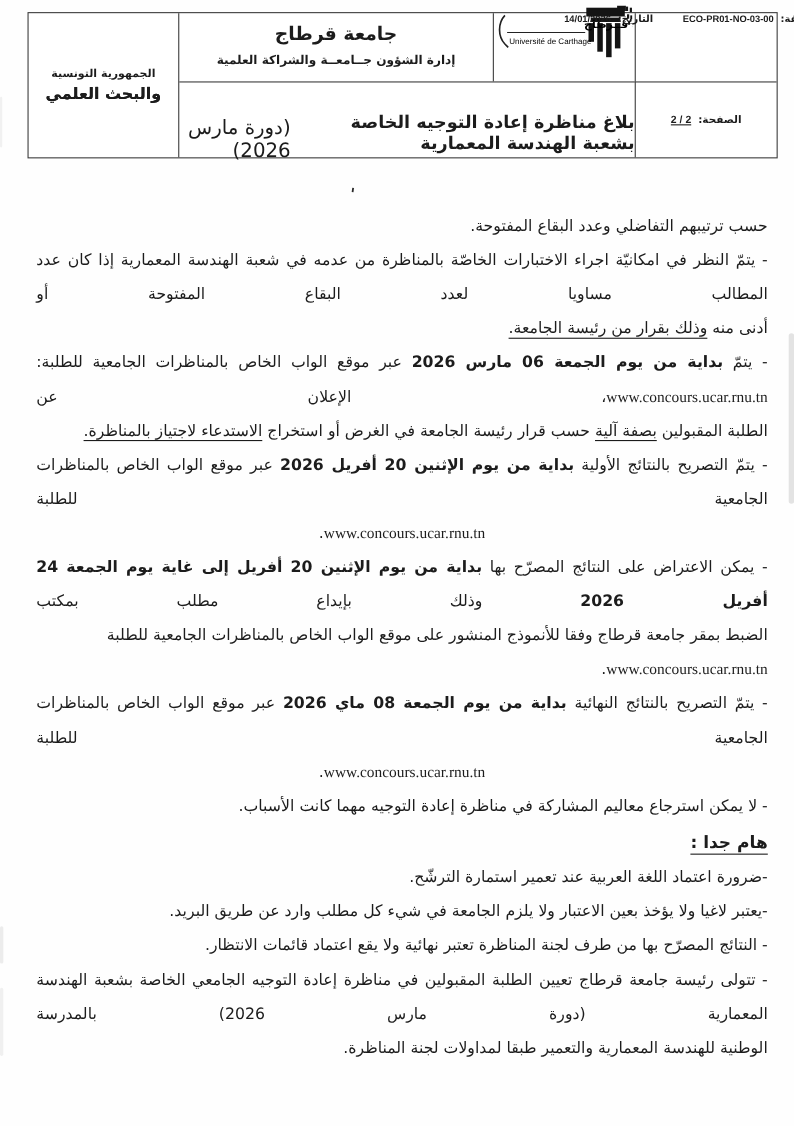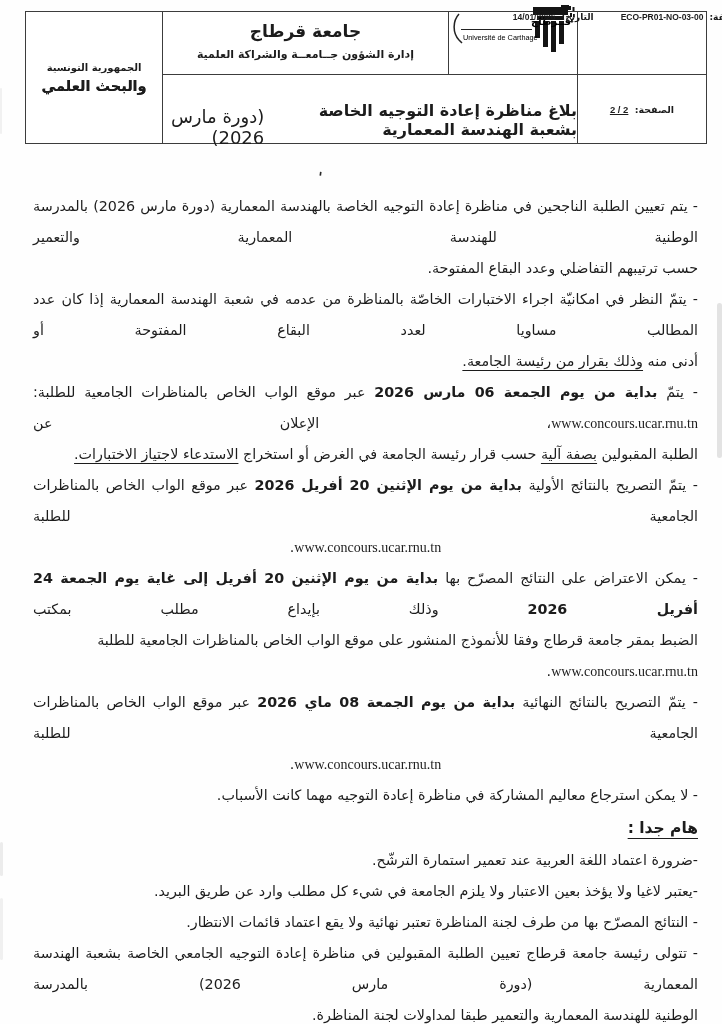--- a/index.html
+++ b/index.html
@@ -134,26 +134,25 @@
         <span>الصفحة:</span>
         <span class="val" dir="ltr">2 / 2</span>
       </div>
     </div>
 
   </div>
 
   <div class="stray">'</div>
 
   <div class="doc-body">
-      <div class="line al-justify"><span>- يتم تعيين الطلبة الناجحين في مناظرة إعادة التوجيه الخاصة بالهندسة المعمارية (دورة مارس 2026) بالمدرسة الوطنية للهندسة المعمارية والتعمير</span></div>
       <div class="line al-right"><span>حسب ترتيبهم التفاضلي وعدد البقاع المفتوحة.</span></div>
       <div class="line al-justify"><span>- يتمّ النظر في امكانيّة اجراء الاختبارات الخاصّة بالمناظرة من عدمه في شعبة الهندسة المعمارية إذا كان عدد المطالب مساويا لعدد البقاع المفتوحة أو</span></div>
       <div class="line al-right"><span>أدنى منه </span><span class="underline">وذلك بقرار من رئيسة الجامعة.</span></div>
       <div class="line al-justify"><span>- يتمّ </span><span class="bold">بداية من يوم الجمعة 06 مارس 2026</span><span> عبر موقع الواب الخاص بالمناظرات الجامعية للطلبة: </span><span class="latin" dir="ltr">www.concours.ucar.rnu.tn</span><span>، الإعلان عن</span></div>
-      <div class="line al-right"><span>الطلبة المقبولين </span><span class="underline">بصفة آلية</span><span> حسب قرار رئيسة الجامعة في الغرض أو استخراج </span><span class="underline">الاستدعاء لاجتياز الاختبارات.</span></div>
+      <div class="line al-right"><span>الطلبة المقبولين </span><span class="underline">بصفة آلية</span><span> حسب قرار رئيسة الجامعة في الغرض أو استخراج </span><span class="underline">الاستدعاء لاجتياز بالمناظرة.</span></div>
       <div class="line al-justify"><span>- يتمّ التصريح بالنتائج الأولية </span><span class="bold">بداية من يوم الإثنين 20 أفريل 2026</span><span> عبر موقع الواب الخاص بالمناظرات الجامعية للطلبة</span></div>
       <div class="line al-center"><span class="latin" dir="ltr">www.concours.ucar.rnu.tn</span><span>.</span></div>
       <div class="line al-justify"><span>- يمكن الاعتراض على النتائج المصرّح بها </span><span class="bold">بداية من يوم الإثنين 20 أفريل إلى غاية يوم الجمعة 24 أفريل 2026</span><span> وذلك بإيداع مطلب بمكتب</span></div>
       <div class="line al-right"><span>الضبط بمقر جامعة قرطاج وفقا للأنموذج المنشور على موقع الواب الخاص بالمناظرات الجامعية للطلبة </span><span class="latin" dir="ltr">www.concours.ucar.rnu.tn</span><span>.</span></div>
       <div class="line al-justify"><span>- يتمّ التصريح بالنتائج النهائية </span><span class="bold">بداية من يوم الجمعة 08 ماي 2026</span><span> عبر موقع الواب الخاص بالمناظرات الجامعية للطلبة</span></div>
       <div class="line al-center"><span class="latin" dir="ltr">www.concours.ucar.rnu.tn</span><span>.</span></div>
       <div class="line al-right"><span>- لا يمكن استرجاع معاليم المشاركة في مناظرة إعادة التوجيه مهما كانت الأسباب.</span></div>
       <div class="line al-right heading"><span class="bold">هام جدا :</span></div>
       <div class="line al-right"><span>-ضرورة اعتماد اللغة العربية عند تعمير استمارة الترشّح.</span></div>
       <div class="line al-right"><span>-يعتبر لاغيا ولا يؤخذ بعين الاعتبار ولا يلزم الجامعة في شيء كل مطلب وارد عن طريق البريد.</span></div>

